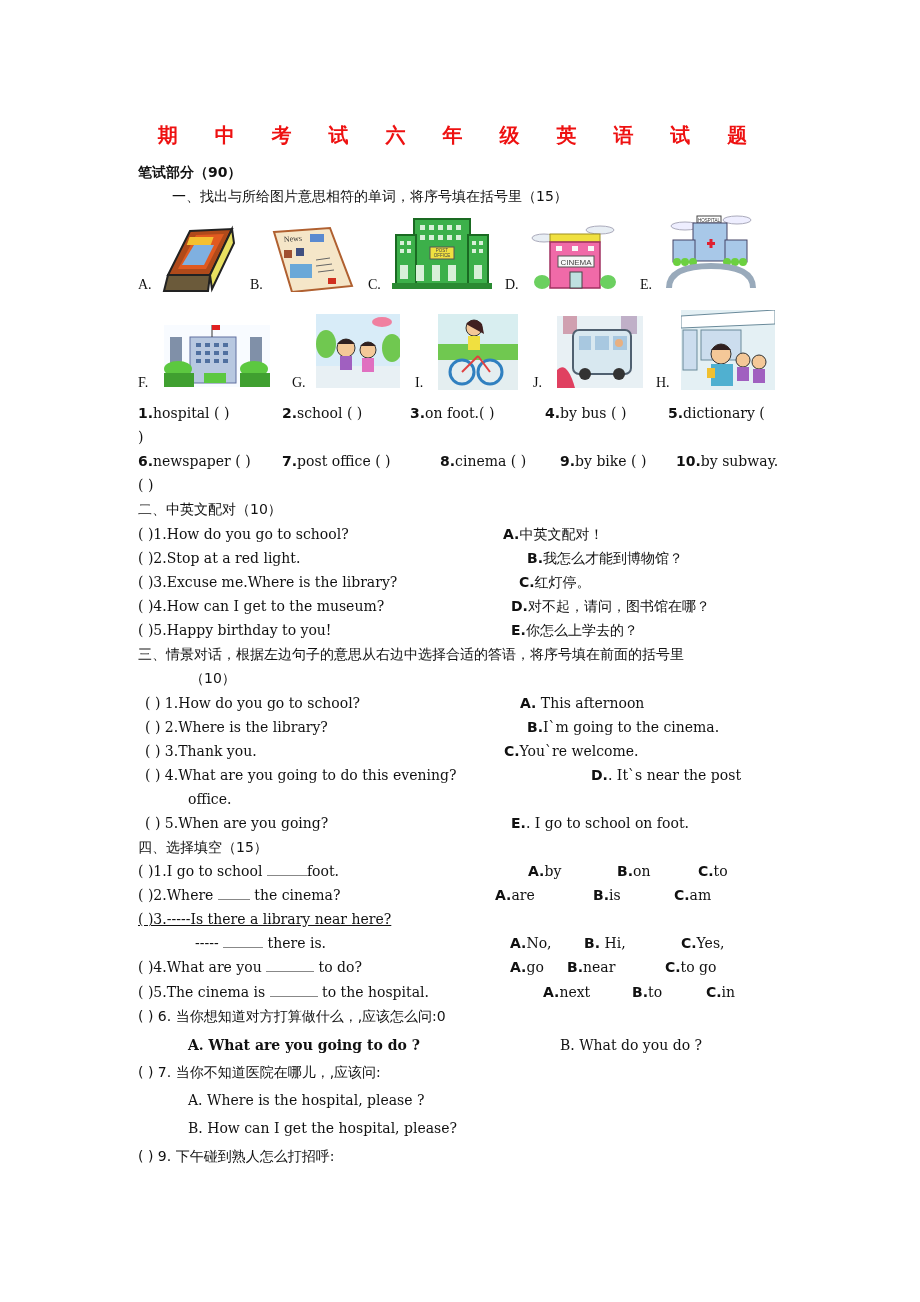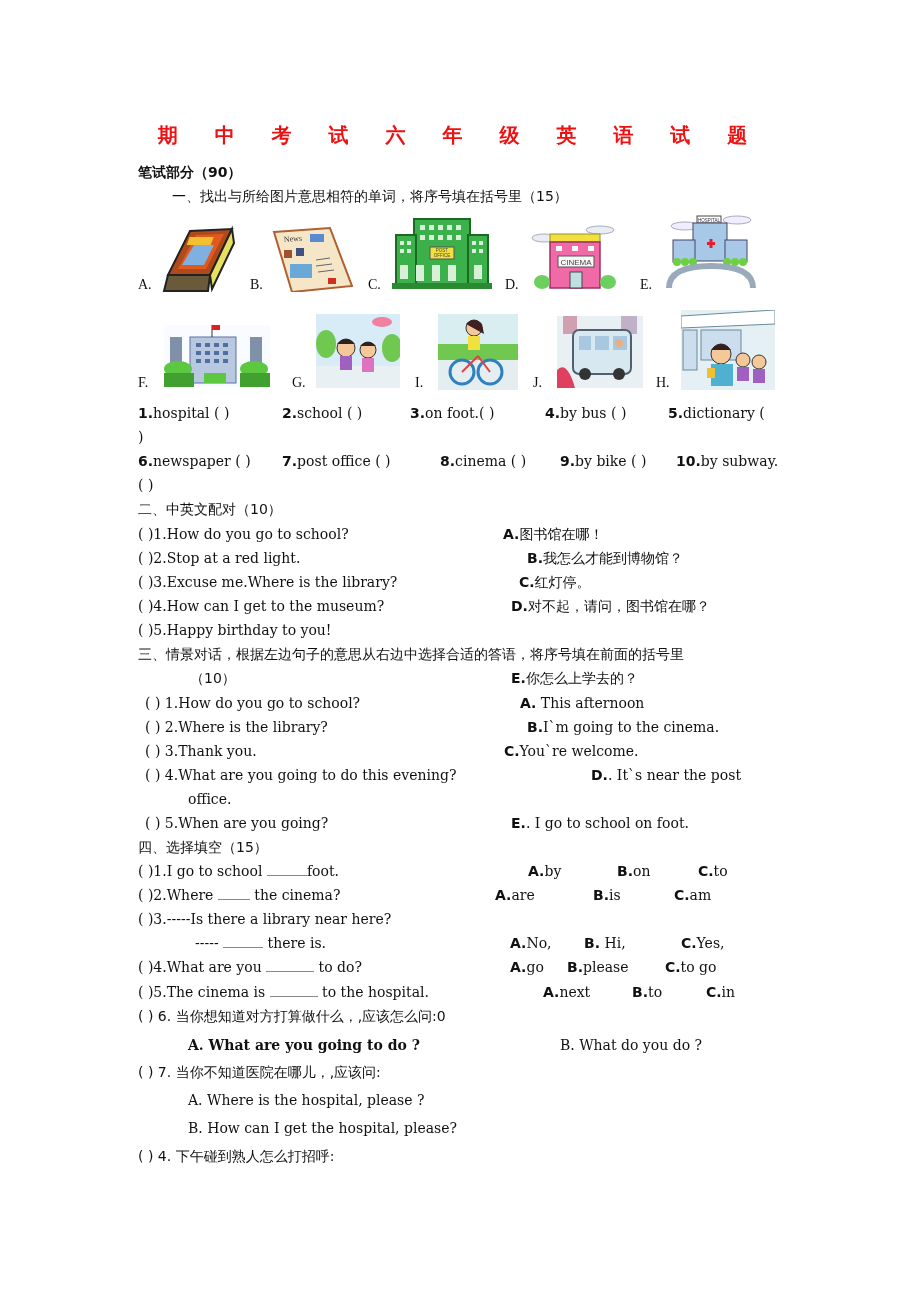--- a/index.html
+++ b/index.html
@@ -242,25 +242,25 @@
 <div class="abs txt" style="left:676px;top:451px;"><span class="b">10.</span><span>by subway.</span></div>
 <div class="abs txt" style="left:138px;top:475px;">(    )</div>
 
 <div class="abs txt cn" style="left:138px;top:499px;">二、中英文配对（10）</div>
 <div class="abs txt" style="left:138px;top:524px;">(    )1.How do you go to school?</div>
 <div class="abs txt" style="left:138px;top:548px;">(    )2.Stop at a red light.</div>
 <div class="abs txt" style="left:138px;top:572px;">(    )3.Excuse me.Where is the library?</div>
 <div class="abs txt" style="left:138px;top:596px;">(    )4.How can I get to the museum?</div>
 <div class="abs txt" style="left:138px;top:620px;">(    )5.Happy birthday to you!</div>
 
-<div class="abs txt" style="left:503px;top:524px;"><span class="b">A.</span><span class="cn">图书馆在哪！</span></div>
+<div class="abs txt" style="left:503px;top:524px;"><span class="b">A.</span><span class="cn">中英文配对！</span></div>
 <div class="abs txt" style="left:527px;top:548px;"><span class="b">B.</span><span class="cn">我怎么才能到博物馆？</span></div>
 <div class="abs txt" style="left:519px;top:572px;"><span class="b">C.</span><span class="cn">红灯停。</span></div>
 <div class="abs txt" style="left:511px;top:596px;"><span class="b">D.</span><span class="cn">对不起，请问，图书馆在哪？</span></div>
-<div class="abs txt" style="left:511px;top:620px;margin-top:48px;"><span class="b">E.</span><span class="cn">你怎么上学去的？</span></div>
+<div class="abs txt" style="left:511px;top:620px;"><span class="b">E.</span><span class="cn">你怎么上学去的？</span></div>
 
 <div class="abs txt cn" style="left:138px;top:644px;">三、情景对话，根据左边句子的意思从右边中选择合适的答语，将序号填在前面的括号里</div>
 <div class="abs txt cn" style="left:190px;top:668px;">（10）</div>
 <div class="abs txt" style="left:145px;top:693px;">(    ) 1.How do you go to school?</div>
 <div class="abs txt" style="left:145px;top:717px;">(    ) 2.Where is the library?</div>
 <div class="abs txt" style="left:145px;top:741px;">(    ) 3.Thank you.</div>
 <div class="abs txt" style="left:145px;top:765px;">(     ) 4.What are you going to do this evening?</div>
 <div class="abs txt" style="left:188px;top:789px;">office.</div>
 <div class="abs txt" style="left:145px;top:813px;">(    ) 5.When are you going?</div>
 
@@ -275,37 +275,37 @@
 <div class="abs txt" style="left:138px;top:861px;"><span>(     )1.I go to school </span><span class="blank" style="width:40px;"></span><span>foot.</span></div>
 <div class="abs txt" style="left:528px;top:861px;"><span class="b">A.</span><span>by</span></div>
 <div class="abs txt" style="left:617px;top:861px;"><span class="b">B.</span><span>on</span></div>
 <div class="abs txt" style="left:698px;top:861px;"><span class="b">C.</span><span>to</span></div>
 
 <div class="abs txt" style="left:138px;top:885px;"><span>(     )2.Where </span><span class="blank" style="width:32px;"></span><span>  the  cinema?</span></div>
 <div class="abs txt" style="left:495px;top:885px;"><span class="b">A.</span><span>are</span></div>
 <div class="abs txt" style="left:593px;top:885px;"><span class="b">B.</span><span>is</span></div>
 <div class="abs txt" style="left:674px;top:885px;"><span class="b">C.</span><span>am</span></div>
 
-<div class="abs txt" style="left:138px;top:909px;">(     )3.-----Is there a library near here?</div>
+<div class="abs txt" style="left:138px;top:909px;text-decoration:underline;">(     )3.-----Is there a library near here?</div>
 <div class="abs txt" style="left:195px;top:933px;"><span>-----</span> <span class="blank" style="width:40px;"></span><span> there is.</span></div>
 <div class="abs txt" style="left:510px;top:933px;"><span class="b">A.</span><span>No,</span></div>
 <div class="abs txt" style="left:584px;top:933px;"><span class="b">B.</span><span> Hi,</span></div>
 <div class="abs txt" style="left:681px;top:933px;"><span class="b">C.</span><span>Yes,</span></div>
 
 <div class="abs txt" style="left:138px;top:957px;"><span>(     )4.What are you </span><span class="blank" style="width:48px;"></span><span> to do?</span></div>
 <div class="abs txt" style="left:510px;top:957px;"><span class="b">A.</span><span>go</span></div>
-<div class="abs txt" style="left:567px;top:957px;"><span class="b">B.</span><span>please</span></div>
+<div class="abs txt" style="left:567px;top:957px;"><span class="b">B.</span><span>near</span></div>
 <div class="abs txt" style="left:665px;top:957px;"><span class="b">C.</span><span>to go</span></div>
 
 <div class="abs txt" style="left:138px;top:982px;"><span>(     )5.The cinema is </span><span class="blank" style="width:48px;"></span><span> to the hospital.</span></div>
 <div class="abs txt" style="left:543px;top:982px;"><span class="b">A.</span><span>next</span></div>
 <div class="abs txt" style="left:632px;top:982px;"><span class="b">B.</span><span>to</span></div>
 <div class="abs txt" style="left:706px;top:982px;"><span class="b">C.</span><span>in</span></div>
 
 <div class="abs txt cn" style="left:138px;top:1006px;">(   ) 6.  当你想知道对方打算做什么，,应该怎么问:0</div>
 <div class="abs txt" style="left:188px;top:1035px;font-weight:bold;">A.  What are you going to do ?</div>
 <div class="abs txt" style="left:560px;top:1035px;">B.  What do you do ?</div>
 
 <div class="abs txt cn" style="left:138px;top:1062px;">(   ) 7.  当你不知道医院在哪儿，,应该问:</div>
 <div class="abs txt" style="left:188px;top:1090px;">A.  Where is the hospital, please ?</div>
 <div class="abs txt" style="left:188px;top:1118px;">B.  How can I get the hospital, please?</div>
 
-<div class="abs txt cn" style="left:138px;top:1146px;">(   ) 4.  下午碰到熟人怎么打招呼:</div>
+<div class="abs txt cn" style="left:138px;top:1146px;">(   ) 9.  下午碰到熟人怎么打招呼:</div>
 
 </body></html>

